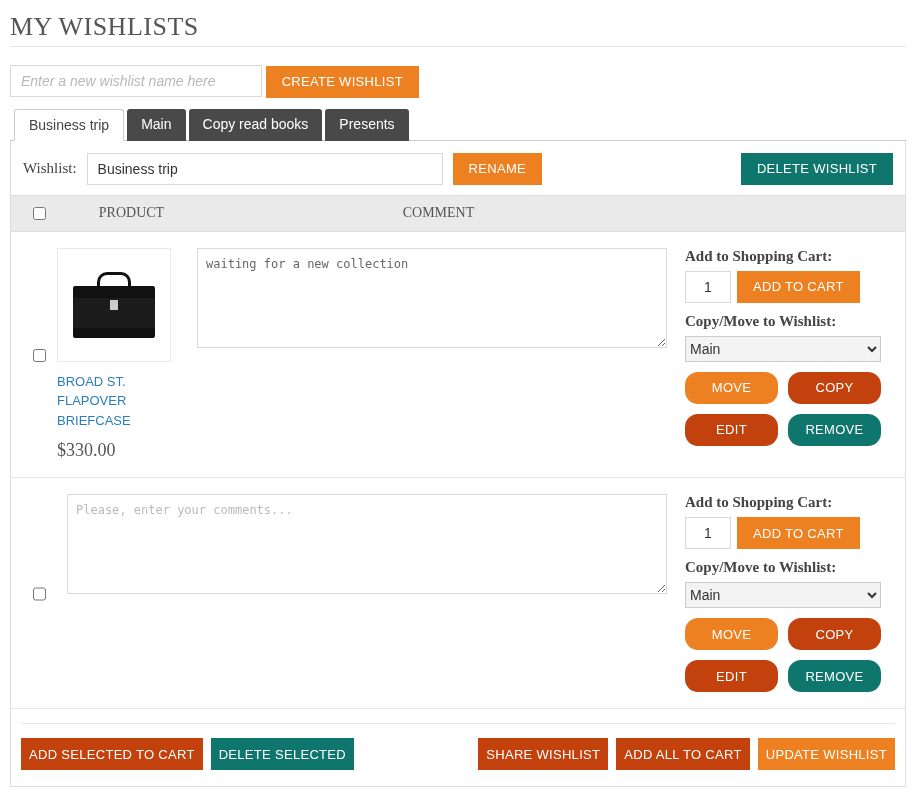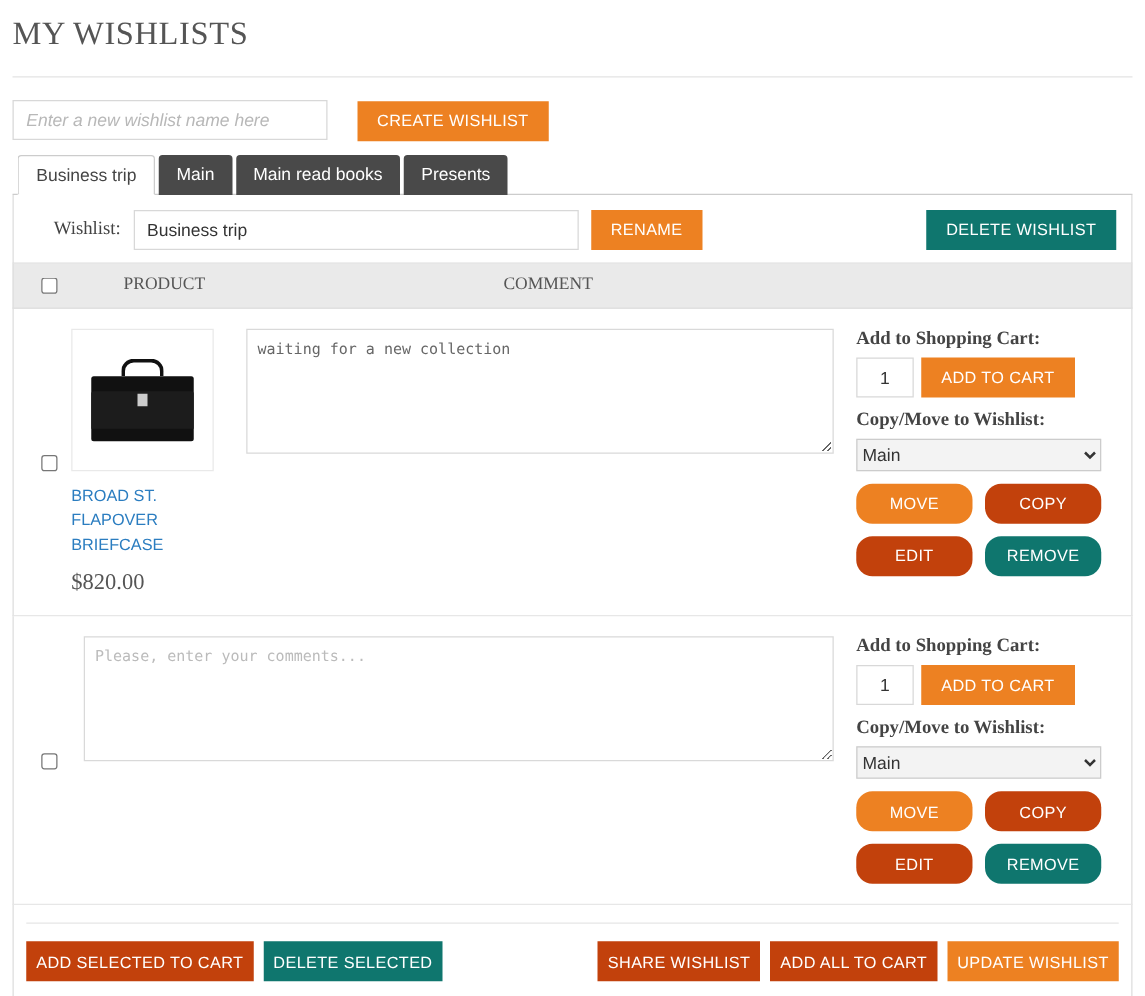--- a/index.html
+++ b/index.html
@@ -13,21 +13,21 @@
     width: 916px;
   }
   h1.page-title {
     font-family: Georgia, "Times New Roman", serif;
     font-weight: 400;
     font-size: 26px;
     letter-spacing: 0.5px;
     color: #555;
     margin: 0 0 6px 0;
     border-bottom: 1px solid #e4e4e4;
-    padding-bottom: 19px;
+    padding-bottom: 4px;
   }
   .top-controls {
     padding: 12px 0 10px 0;
   }
   input[type="text"] {
     height: 32px;
     padding: 0 10px;
     border: 1px solid #d8d8d8;
     outline: none;
     font-size: 14px;
@@ -57,21 +57,20 @@
     border: 1px solid #ddd;
     border-top: none;
     display: flex;
     align-items: center;
   }
   .label {
     font-family: Georgia, serif;
     font-size: 15px;
     color: #444;
     margin-right: 10px;
-    margin-left: 20px;
   }
   .rename-input { width: 356px; margin-right: 10px; }
   .right-spacer { flex: 1; }
   .tabs {
     display: flex;
     border-bottom: 1px solid #ccc;
     padding-left: 4px;
   }
   .tab {
     background: #494949;
@@ -195,27 +194,27 @@
   .shoe .toe { position:absolute; bottom:8px; left:40px; width:60px; height:14px; background:#111; border-radius:4px 50px 4px 4px;}
   .shoe .laces { position:absolute; bottom:22px; left:24px; width:24px; height:2px; background:#444; box-shadow:0 4px 0 #444, 0 8px 0 #444;}
 </style>
 </head>
 <body>
 
 <h1 class="page-title">MY WISHLISTS</h1>
 
 <div class="top-controls">
   <input type="text" class="wishlist-name-input" placeholder="Enter a new wishlist name here" style="">
-  <button class="btn btn-orange" style="margin-left:20px;">CREATE WISHLIST</button>
+  <button class="btn btn-orange" style="margin-left:0;">CREATE WISHLIST</button>
 </div>
 
 <div class="tabs" id="tabs">
     <div class="tab active">Business trip</div>
     <div class="tab">Main</div>
-    <div class="tab">Main read books</div>
+    <div class="tab">Copy read books</div>
     <div class="tab">Presents</div>
   </div>
 
 <div class="active-wishlist-row">
   <span class="label">Wishlist:</span>
   <input type="text" class="rename-input" value="Business trip" style="">
   <button class="btn btn-orange">RENAME</button>
   <div class="right-spacer"></div>
   <button class="btn btn-red">DELETE WISHLIST</button>
 </div>
@@ -237,21 +236,21 @@
     <div class="item-product">
       <div class="product-img">
           <div class="briefcase">
             <div class="handle"></div>
             <div class="body"></div>
             <div class="flap"></div>
             <div class="lock"></div>
           </div>
         </div>
       <a class="product-link">BROAD ST. FLAPOVER BRIEFCASE</a>
-      <div class="product-price">$820.00</div>
+      <div class="product-price">$330.00</div>
     </div>
     <div class="item-comment">
       <textarea class="comment-box" placeholder="Please, enter your comments..." style="">waiting for a new collection</textarea>
     </div>
     <div class="item-actions">
       <div class="section-hdr">Add to Shopping Cart:</div>
       <div style="display:flex; gap:6px; align-items:center;">
         <input type="text" class="qty-input" value="1" style="">
         <button class="btn btn-orange">ADD TO CART</button>
       </div>

